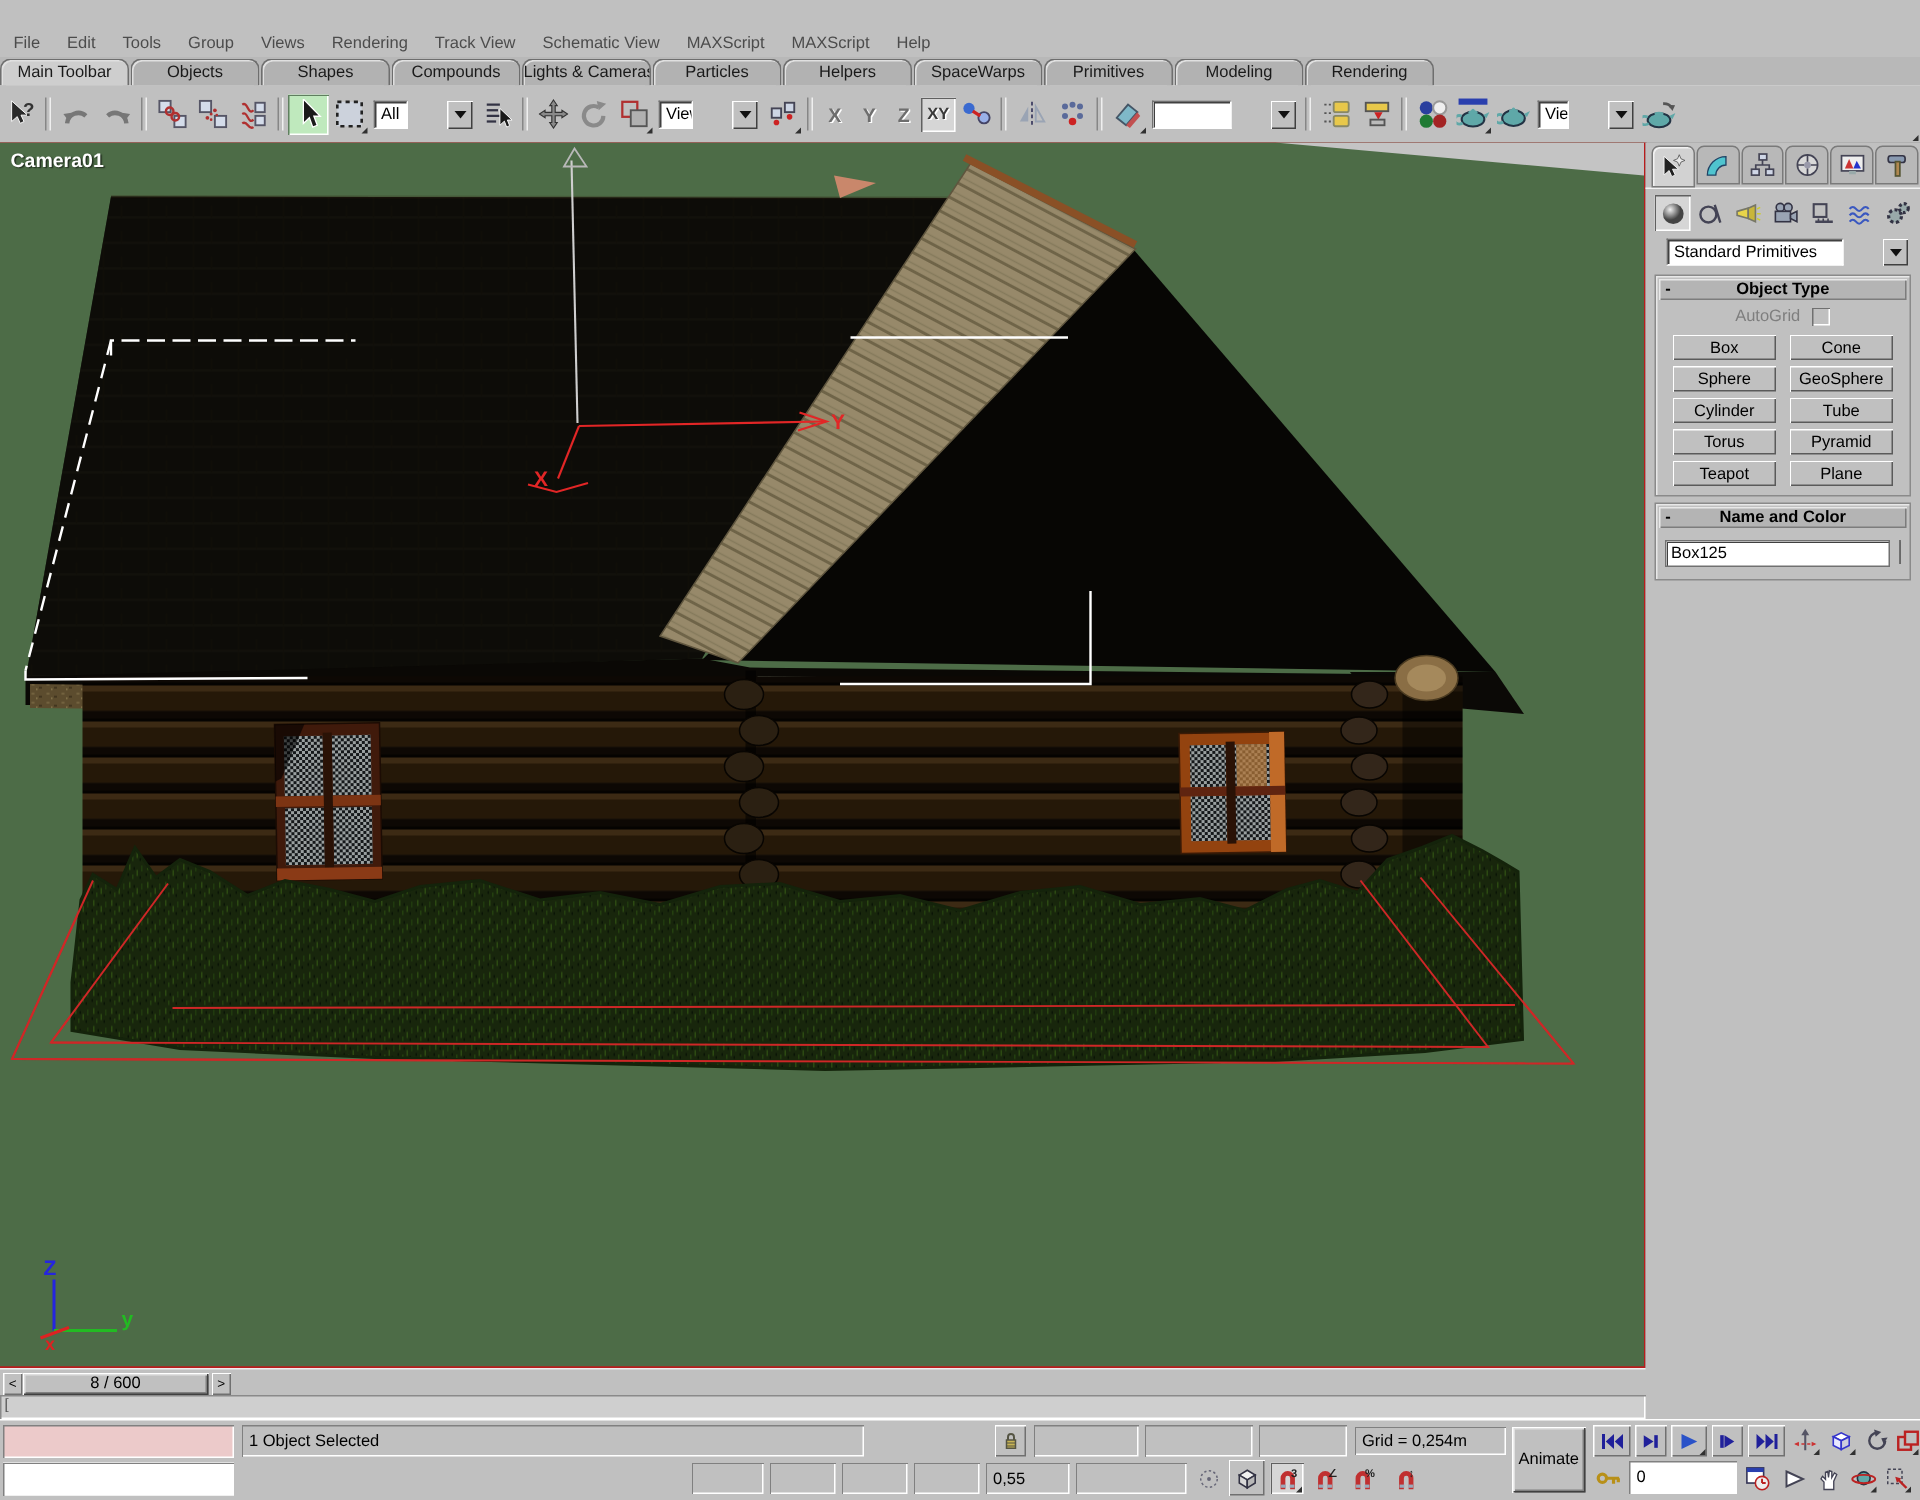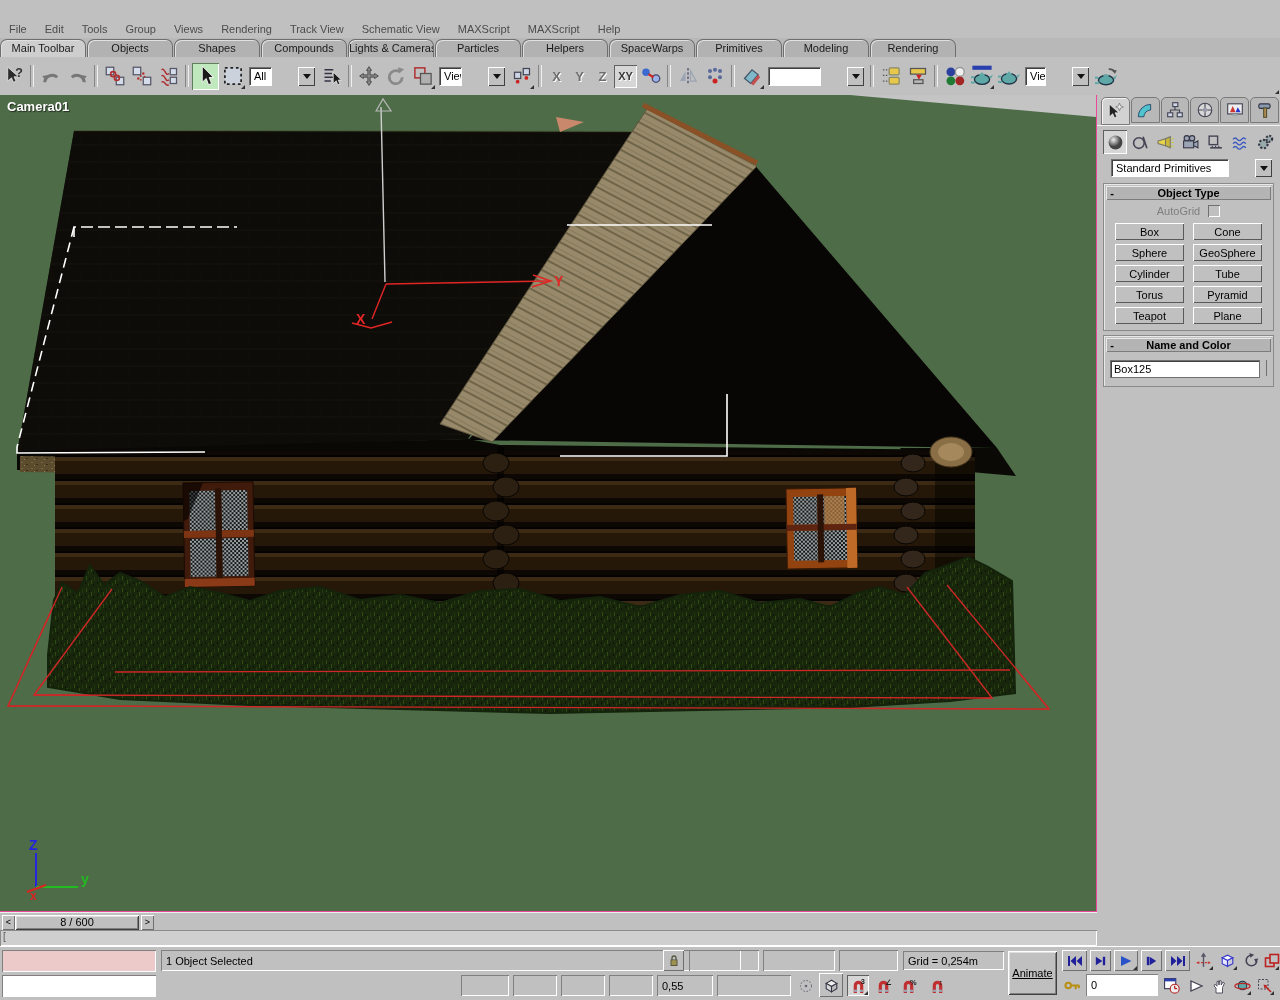--- a/index.html
+++ b/index.html
@@ -40,21 +40,21 @@
   .fly::after{content:"";position:absolute;right:1px;bottom:1px;border-left:4px solid transparent;border-bottom:4px solid #303030;}
   .ddl{display:flex;flex:none;height:19px;margin:0 3px;gap:26px;}
   .ddl .val{background:#fff;border:1px solid;border-color:#707070 #fff #fff #707070;box-shadow:inset 1px 1px 0 #404040;
     padding:2px 3px 0 4px;white-space:nowrap;overflow:hidden;}
   .ddl .arrow{width:17px;background:#c0c0c0;box-shadow:inset 1px 1px 0 #fff,inset -1px -1px 0 #404040;
     display:flex;align-items:center;justify-content:center;}
   .ddl .arrow i{border:4px solid transparent;border-top:5px solid #111;margin-top:4px;}
   .axisbtn{width:23px;height:23px;display:flex;align-items:center;justify-content:center;flex:none;
     font-weight:bold;font-size:13px;color:#6e6e6e;text-shadow:1px 1px 0 #fff;}
   
-  #viewport{position:absolute;left:0;top:95px;width:1097px;height:817px;background:#ec4899;
+  #viewport{position:absolute;left:0;top:95px;width:1097px;height:817px;background:#b91c1c;
     border-right:1px solid #808080;}
   #vplabel{position:absolute;left:7px;top:4px;color:#fff;font-weight:bold;font-size:13px;z-index:5;
     text-shadow:1px 1px 1px rgba(0,0,0,.6);}
   
   #cmdpanel{position:absolute;left:1097px;top:95px;width:183px;height:851px;background:#c0c0c0;padding-top:2px;box-sizing:border-box;}
   .cp-tabs{display:flex;padding-left:4px;}
   .cp-tab{width:27px;height:24px;background:#b8b8b8;border:1px solid #7a7a7a;border-radius:5px 5px 0 0;
     display:flex;align-items:center;justify-content:center;margin-right:1px;}
   .cp-tab.active{background:#d2d2d2;height:26px;box-shadow:inset 1px 1px 0 #f2f2f2;}
   .cp-cats{display:flex;padding:4px 0 3px 6px;border-top:1px solid #f2f2f2;}
@@ -655,21 +655,21 @@
     <div class="ts-arrow raised-thin">&gt;</div>
   </div>
   <div id="trackbar">
     <span>[</span>
   </div>
 
   <div id="statusbar">
     <div class="abs field" style="left:2px;top:3px;width:154px;height:22px;background:#eccaca;"></div>
     <div class="abs field" style="left:2px;top:28px;width:154px;height:22px;background:#ffffff;"></div>
 
-    <div class="abs field" style="left:161px;top:3px;width:580px;height:21px;">
+    <div class="abs field" style="left:161px;top:3px;width:415px;height:21px;">
       <span>1 Object Selected</span>
     </div>
     <div class="abs ibtn raised-thin" style="left:663px;top:3px;width:21px;height:21px;">
       <svg width="16" height="16" viewBox="0 0 16 16">
           <rect x="5" y="7" width="6" height="5.5" fill="#c8b455" stroke="#554"></rect>
           <path d="M6,7 V5 a2,2 0 0 1 4,0 V7" fill="none" stroke="#554" stroke-width="1.3"></path>
           <path d="M5,9 H11 M5,11 H11" stroke="#554" stroke-width="0.7"></path>
         </svg>
     </div>
     <div class="abs field" style="left:689px;top:3px;width:70px;height:21px;"></div>
@@ -727,21 +727,21 @@
     </div>
     <div class="abs ibtn" style="left:926px;top:28px;width:22px;height:21px;">
       <svg width="17" height="16" viewBox="0 0 16 15">
           <path d="M5,14 V7 a3,3 0 0 1 6,0 V14" fill="none" stroke="#c03030" stroke-width="3"></path>
           <rect x="3.8" y="11" width="3" height="2" fill="#9ab"></rect>
           <rect x="9.2" y="11" width="3" height="2" fill="#9ab"></rect>
           <text x="9.4" y="6.4" font-size="7" font-weight="bold" fill="#222">↕</text>
         </svg>
     </div>
 
-    <div class="abs raised" id="animate-btn" style="left:1008px;top:4px;width:49px;height:44px;text-decoration:underline;">
+    <div class="abs raised" id="animate-btn" style="left:1008px;top:4px;width:49px;height:44px;">
       <span>Animate</span>
     </div>
 
     <div class="abs ibtn raised-thin" style="left:1062px;top:3px;width:25px;height:21px;">
       <svg width="16" height="14" viewBox="0 0 16 14">
           <g fill="#20209a">
             <rect x="1" y="2" width="2" height="10"></rect>
             <polygon points="9,2 9,12 3.5,7"></polygon>
             <polygon points="15,2 15,12 9.5,7"></polygon>
           </g>

